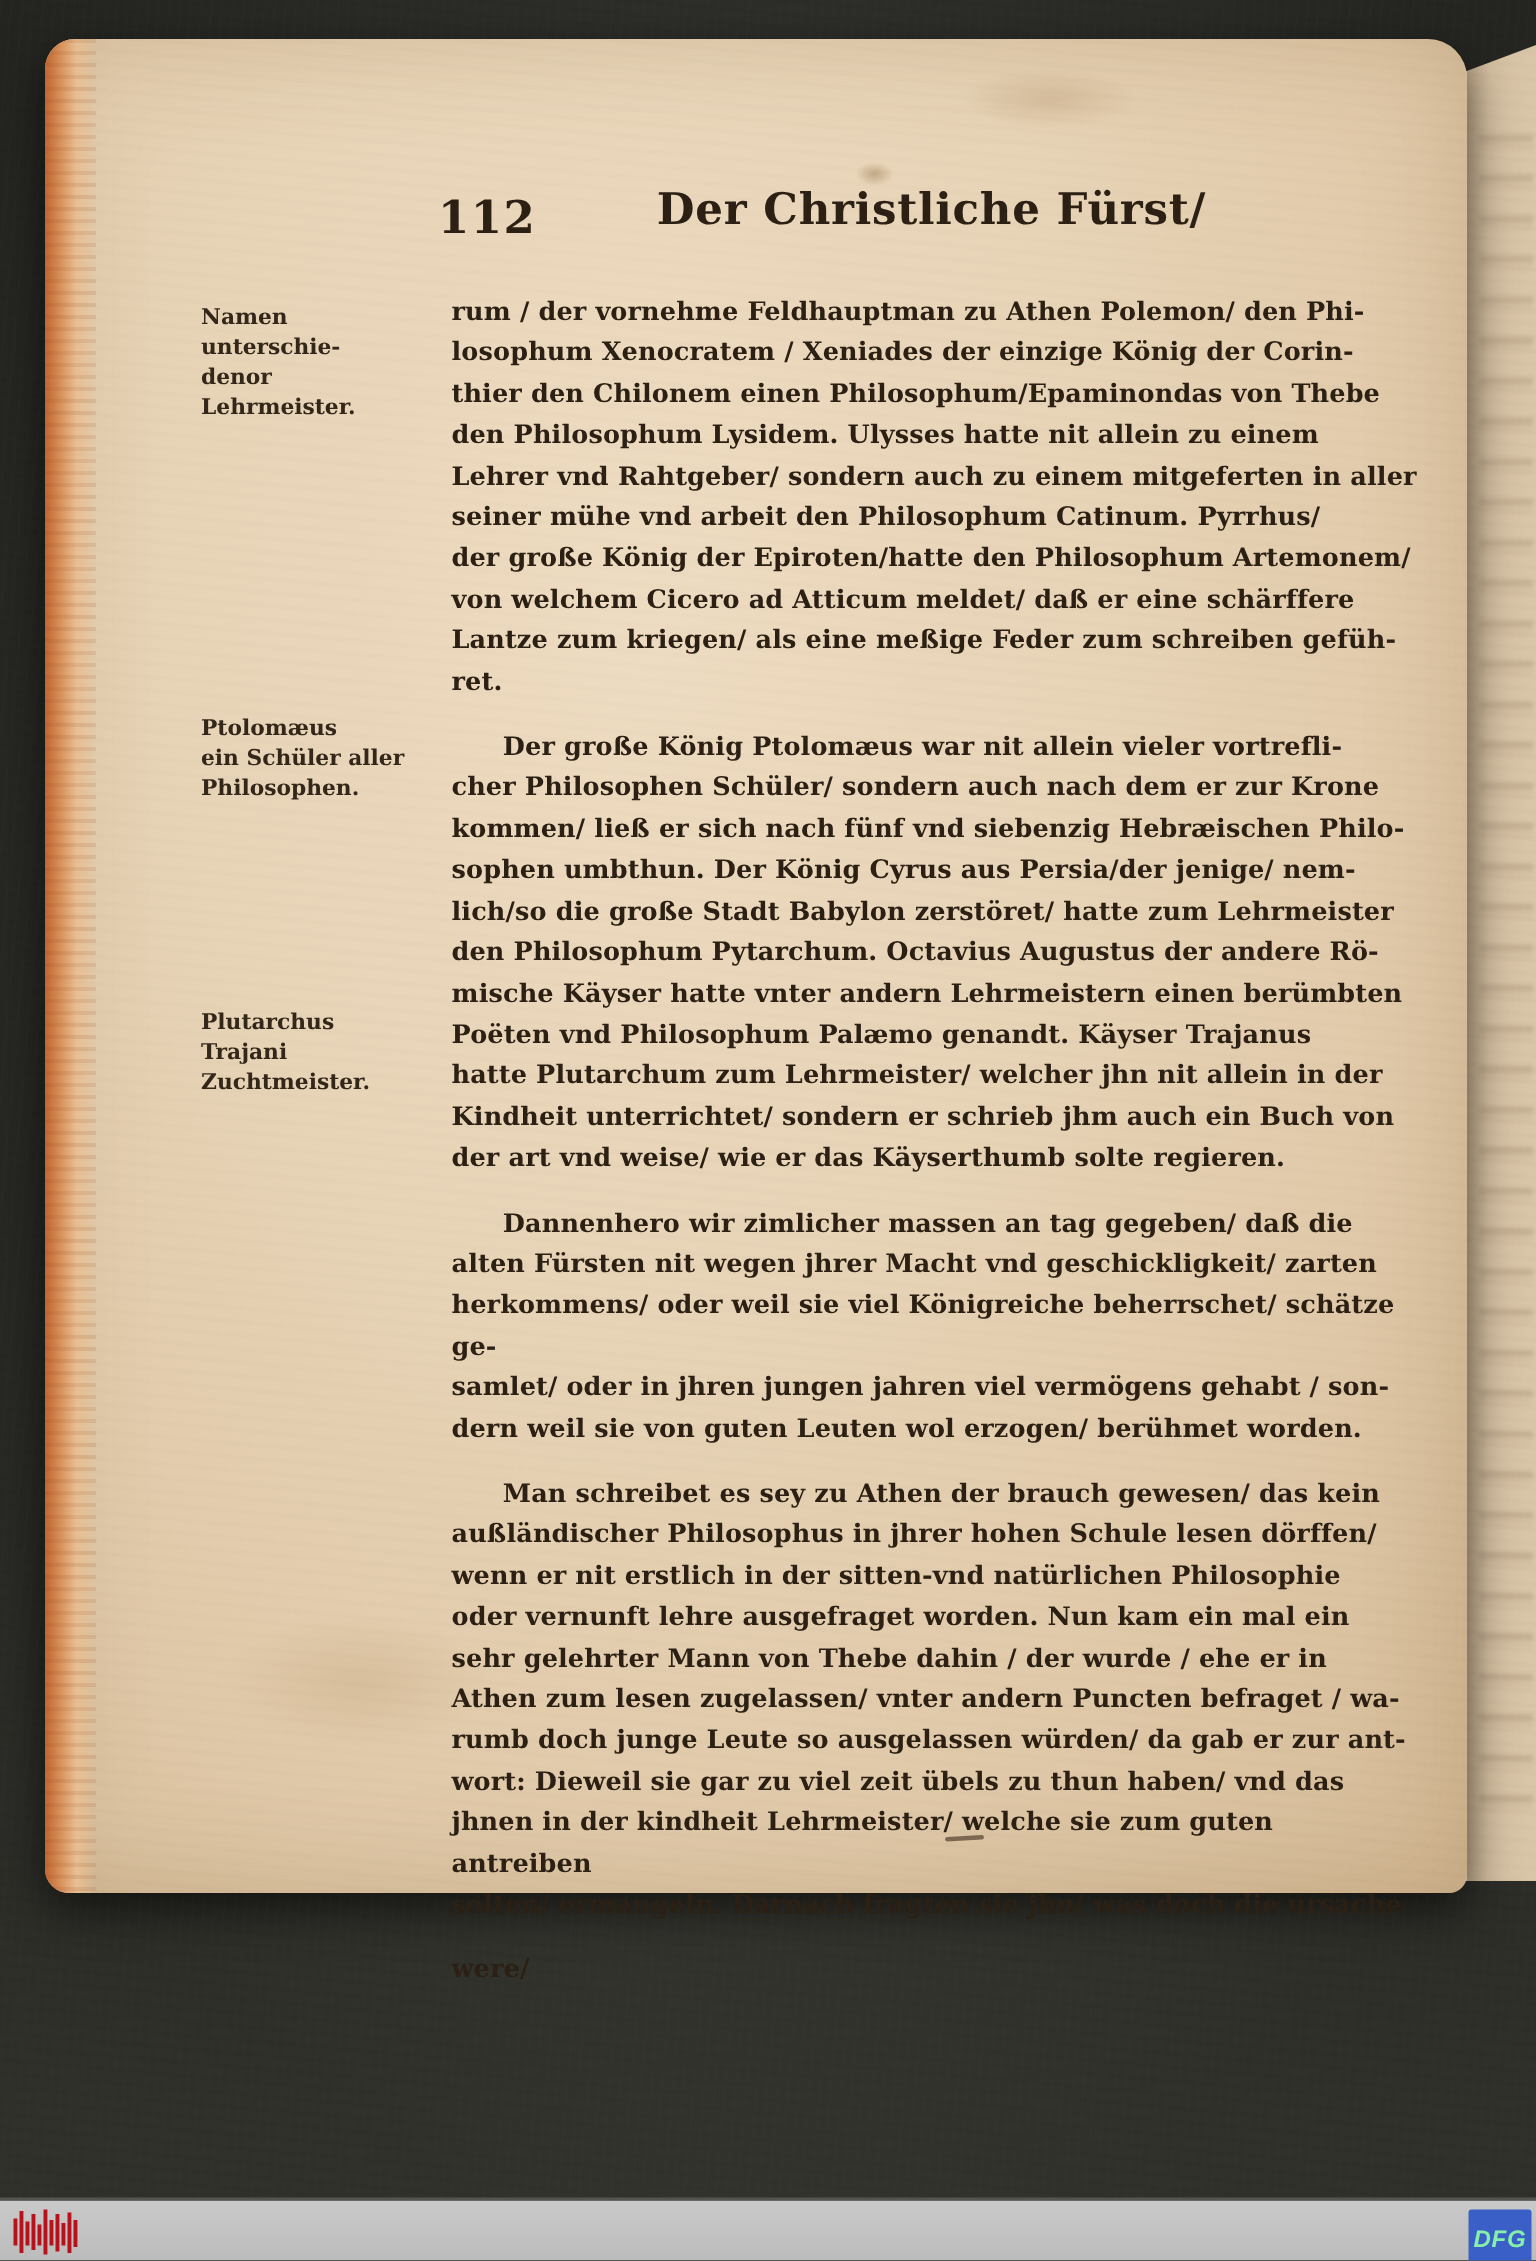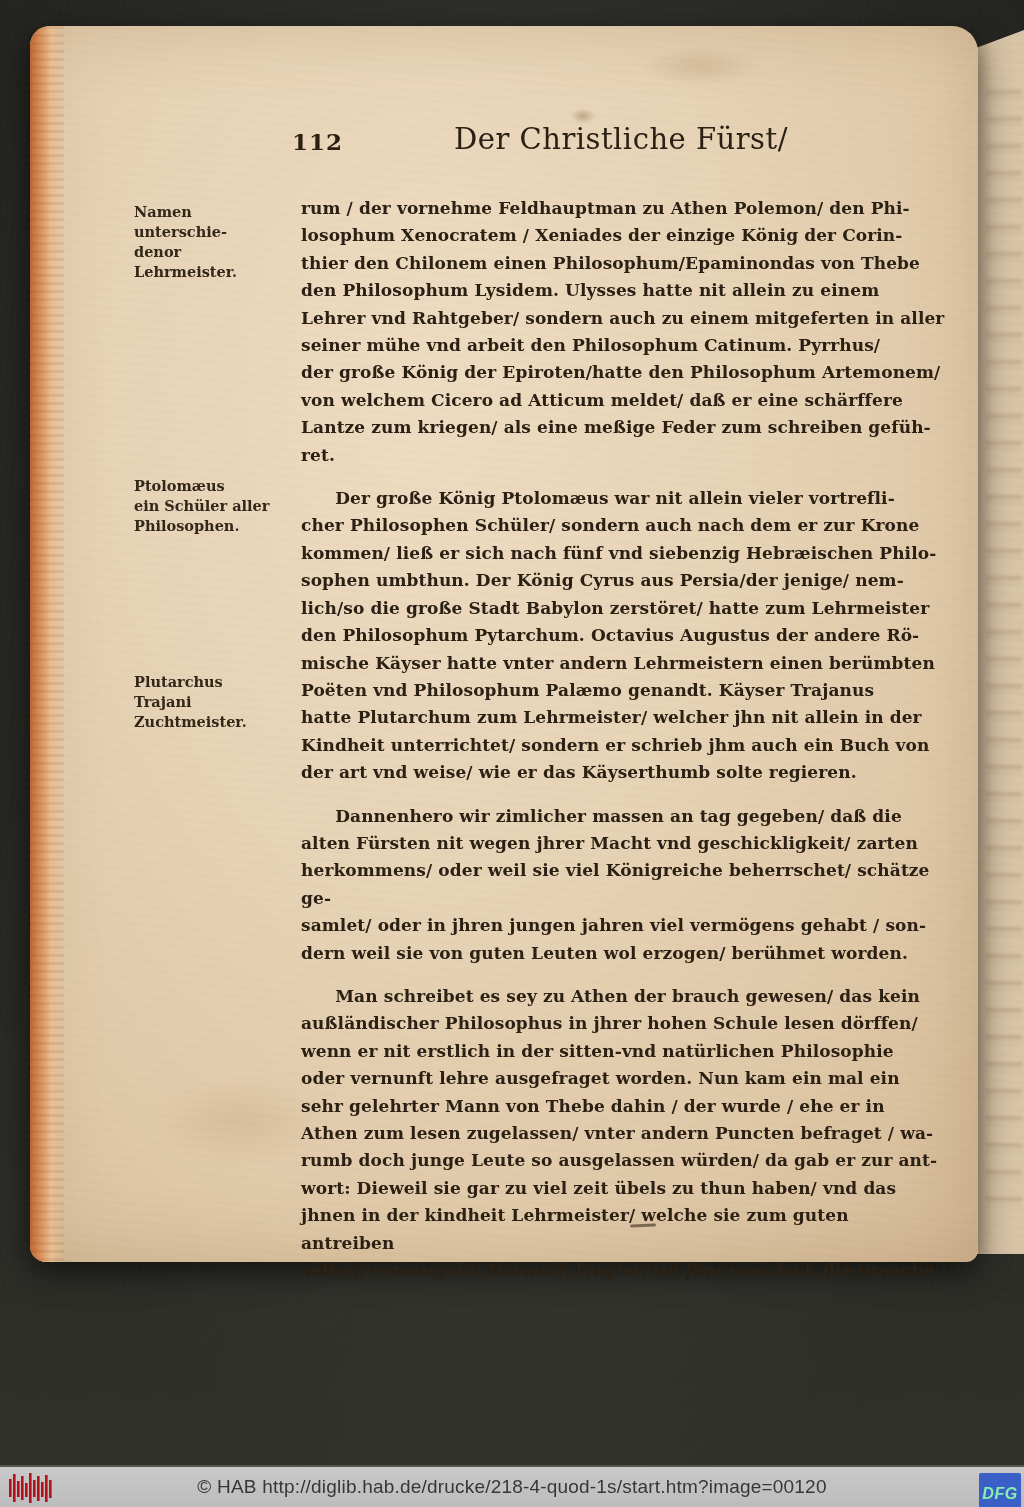--- a/index.html
+++ b/index.html
@@ -62,25 +62,25 @@
   .stain.s3{left:120px;top:1050px;width:180px;height:90px;
     background:radial-gradient(rgba(150,110,60,.14),transparent 70%);}
   .ink-dash{
     position:absolute;left:600px;top:1198px;width:26px;height:3px;
     background:rgba(45,28,12,.55);transform:rotate(-3deg);border-radius:2px;
   }
   
   .ink{color:#2b2013;}
   .page-number{
     position:absolute;left:262px;top:102px;
-    font-size:23px;font-weight:bold;letter-spacing:1px;
+    font-size:30px;font-weight:bold;letter-spacing:1px;
   }
   .running-title{
     position:absolute;left:255px;top:96px;width:672px;
-    text-align:center;font-size:29px;font-weight:normal;letter-spacing:.5px;
+    text-align:center;font-size:29px;font-weight:bold;letter-spacing:.5px;
   }
   .margin-note{
     position:absolute;left:104px;width:146px;
     font-size:14.5px;font-weight:bold;line-height:20px;
     white-space:pre-line;color:#33271a;margin-top:20px;
   }
   .margin-note.n0{top:156px;}
   .margin-note.n1{top:430px;}
   .margin-note.n2{top:626px;}
   .margin-note.n3{top:796px;}
@@ -170,20 +170,21 @@
       <p>  Man schreibet es sey zu Athen der brauch gewesen/ das kein
 außländischer Philosophus in jhrer hohen Schule lesen dörffen/
 wenn er nit erstlich in der sitten-vnd natürlichen Philosophie
 oder vernunft lehre ausgefraget worden. Nun kam ein mal ein
 sehr gelehrter Mann von Thebe dahin / der wurde / ehe er in
 Athen zum lesen zugelassen/ vnter andern Puncten befraget / wa-
 rumb doch junge Leute so ausgelassen würden/ da gab er zur ant-
 wort: Dieweil sie gar zu viel zeit übels zu thun haben/ vnd das
 jhnen in der kindheit Lehrmeister/ welche sie zum guten antreiben
 solten/ ermangeln. Darnach fragten sie jhn/ was doch die ursache</p>
+      <p class="catchword">were/</p>
     </div>
   </div>
 </div>
 
 <div class="footer">
   <svg class="hab-logo" width="46" height="34" viewBox="0 0 46 34">
     <g fill="#b5121b">
       <rect x="1" y="8" width="2.6" height="18"></rect>
       <rect x="5" y="3" width="2.6" height="28"></rect>
       <rect x="9" y="10" width="2.6" height="16"></rect>
@@ -191,16 +192,15 @@
       <rect x="17" y="12" width="2.6" height="14"></rect>
       <rect x="21" y="2" width="2.6" height="30"></rect>
       <rect x="25" y="9" width="2.6" height="17"></rect>
       <rect x="29" y="5" width="2.6" height="25"></rect>
       <rect x="33" y="11" width="2.6" height="15"></rect>
       <rect x="37" y="4" width="2.6" height="27"></rect>
       <rect x="41" y="9" width="2.6" height="18"></rect>
     </g>
   </svg>
 
-  <div class="copyright">© HAB http://diglib.hab.de/drucke/218-4-quod-1s/start.htm?image=00120</div>
 
   <div class="dfg-logo" style="background:#3a5fc6;">DFG</div>
 </div>
 
 </body></html>

